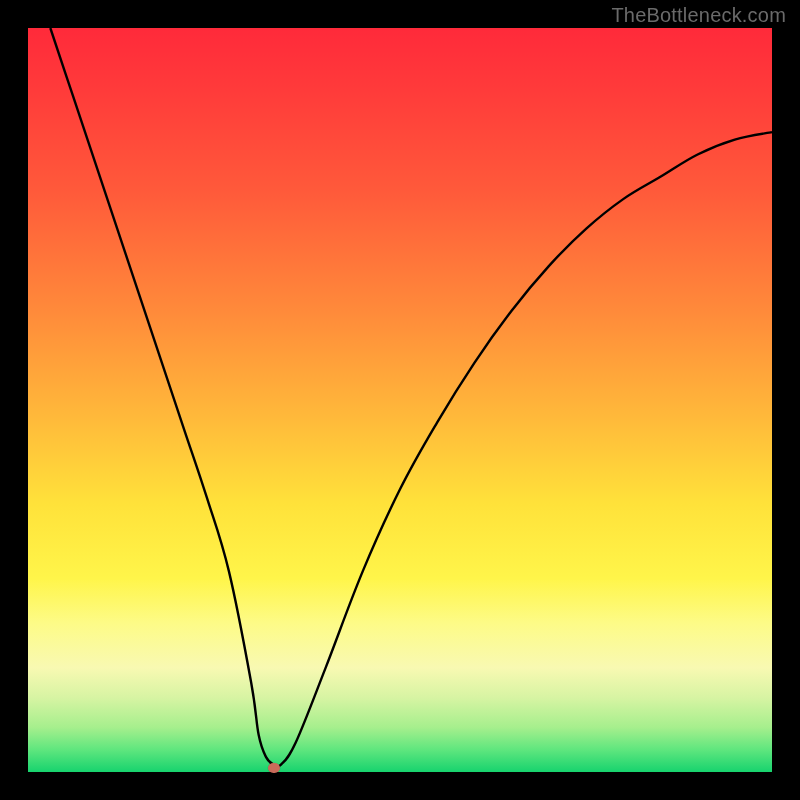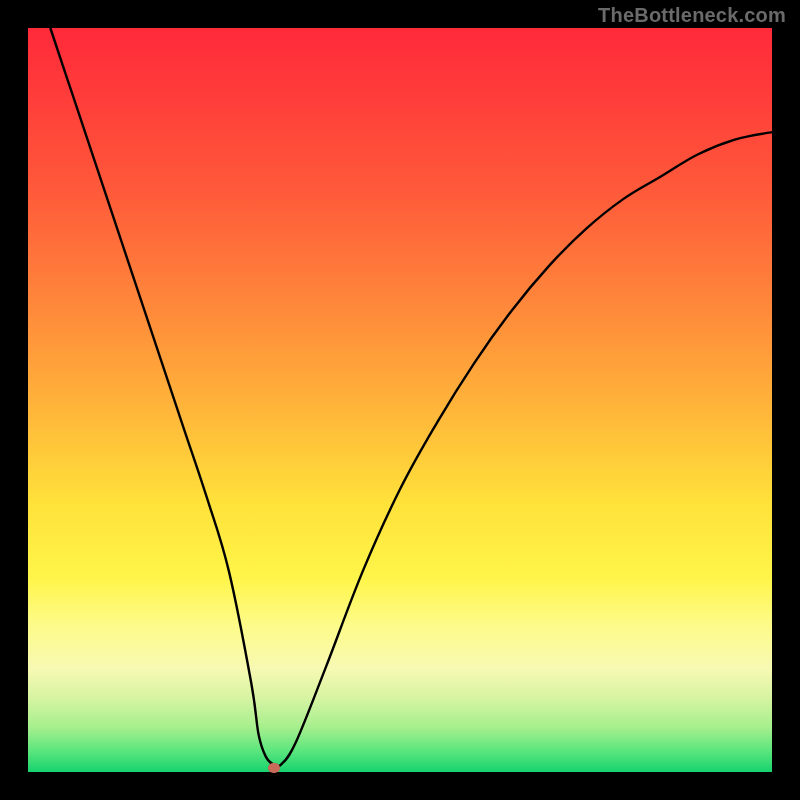--- a/index.html
+++ b/index.html
@@ -32,21 +32,21 @@
       #a6ef8d 94%,
       #5fe67e 97%,
       #17d36e 100%);
   }
   .watermark {
     position: absolute;
     top: 4px;
     right: 14px;
     color: #6a6a6a;
     font-size: 20px;
-    font-weight: 700;
+    font-weight: 400;
     letter-spacing: 0.2px;
     z-index: 10;
     text-align: right;
   }
   svg.curve {
     position: absolute;
     left: 0;
     top: 0;
     width: 744px;
     height: 744px;

